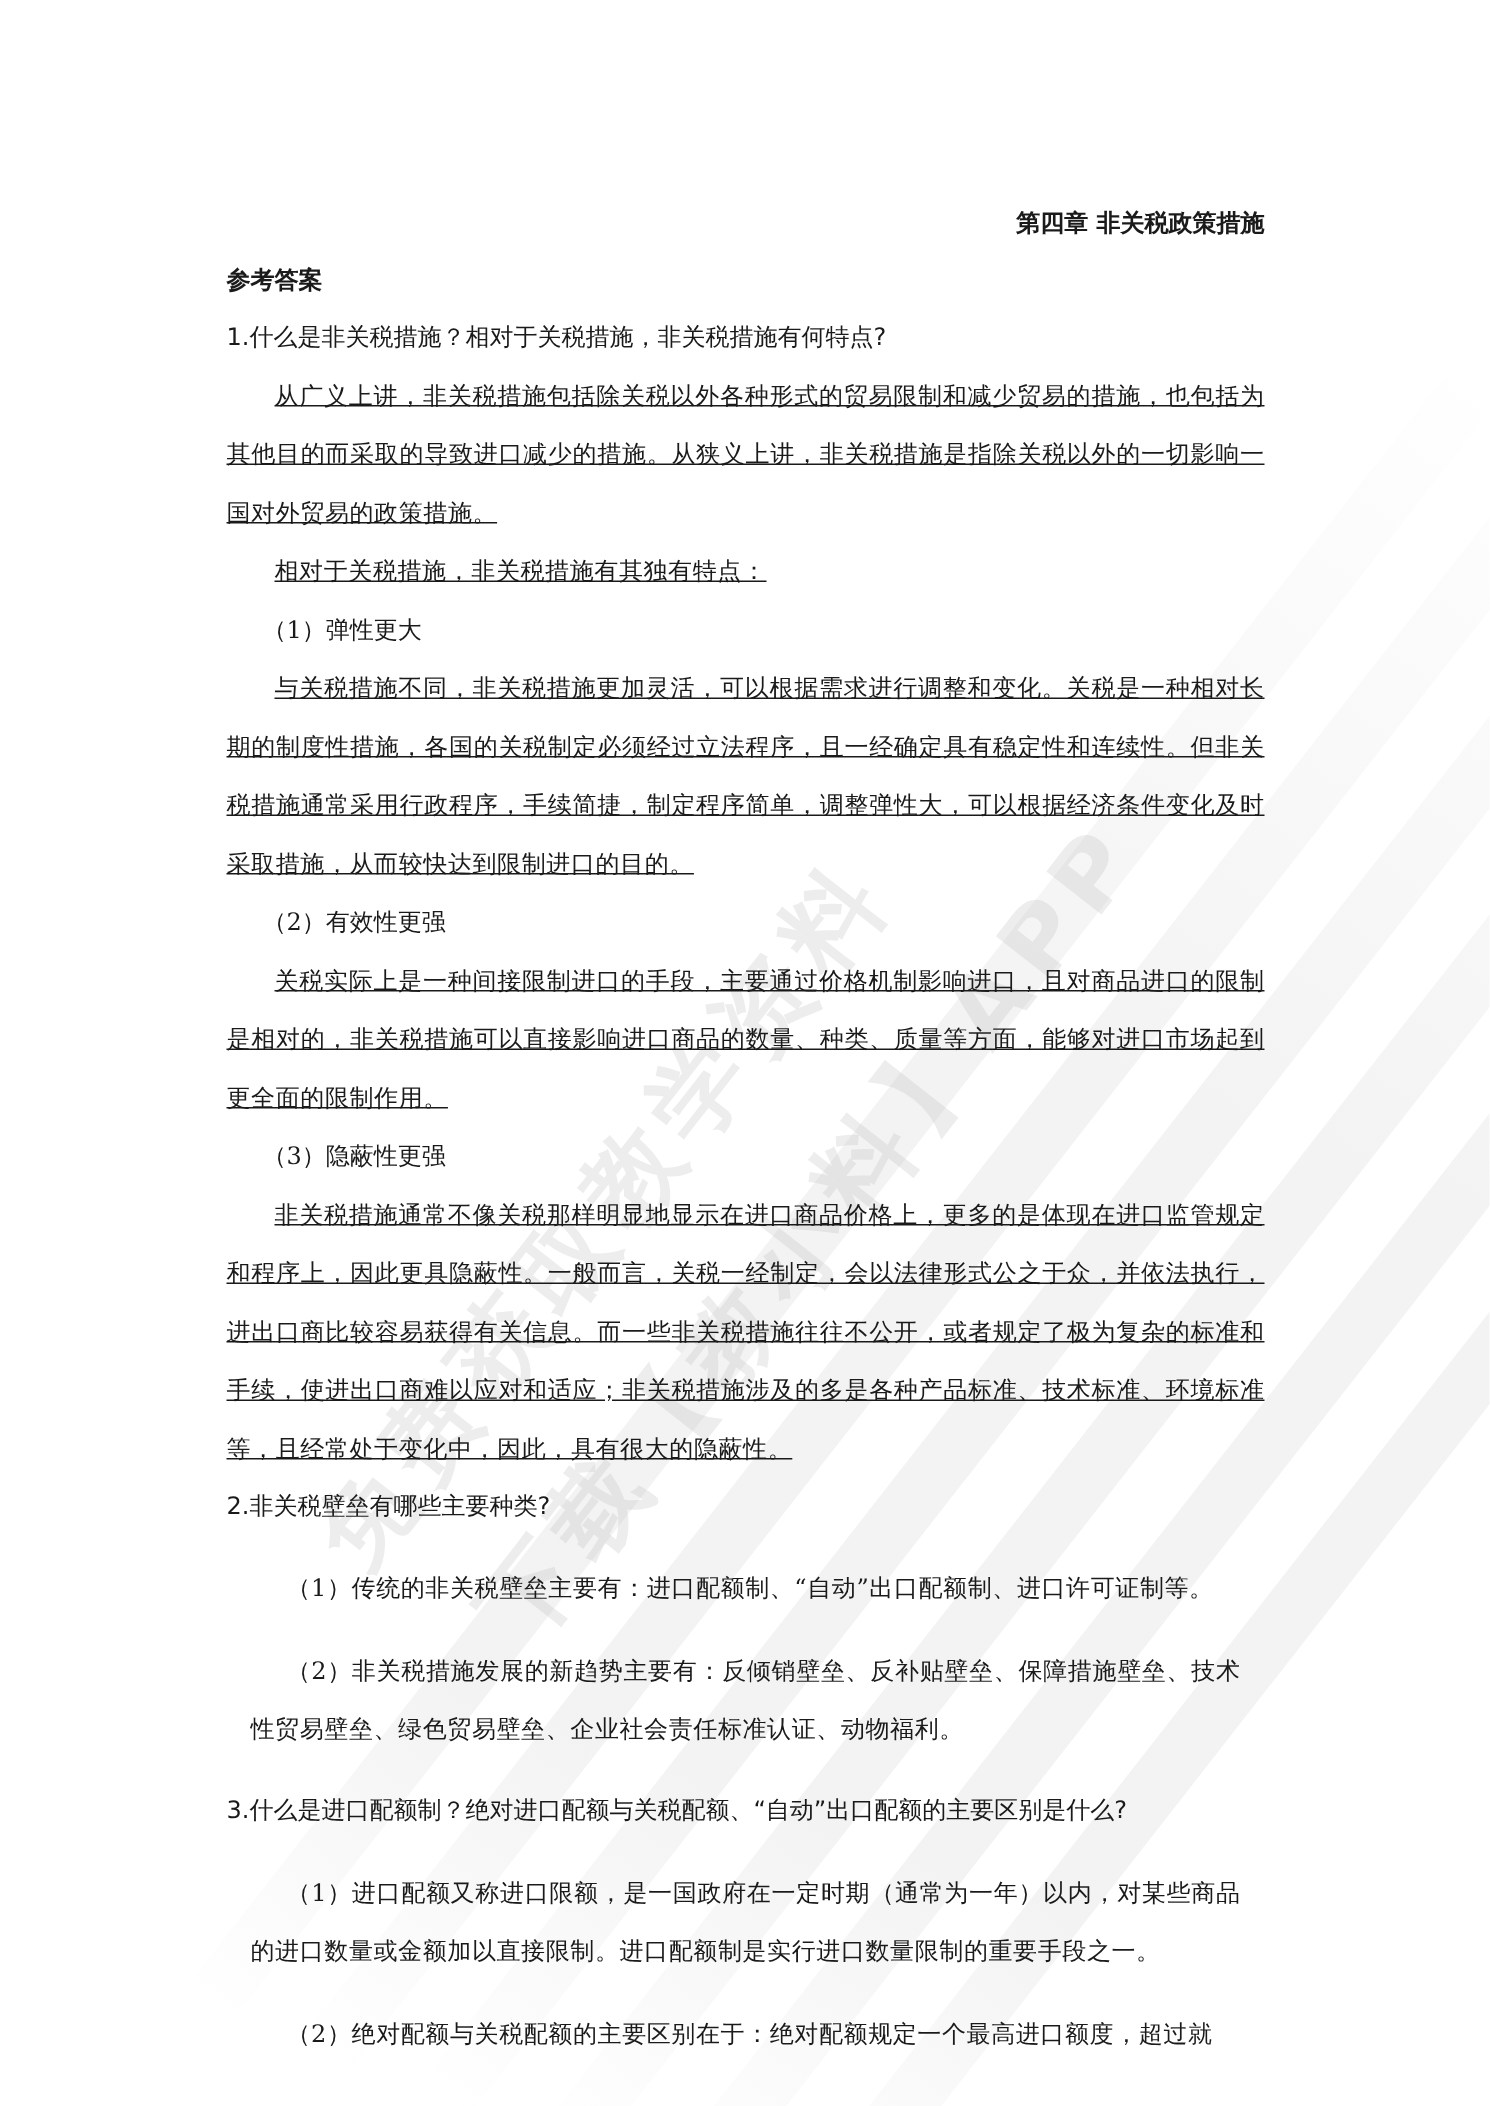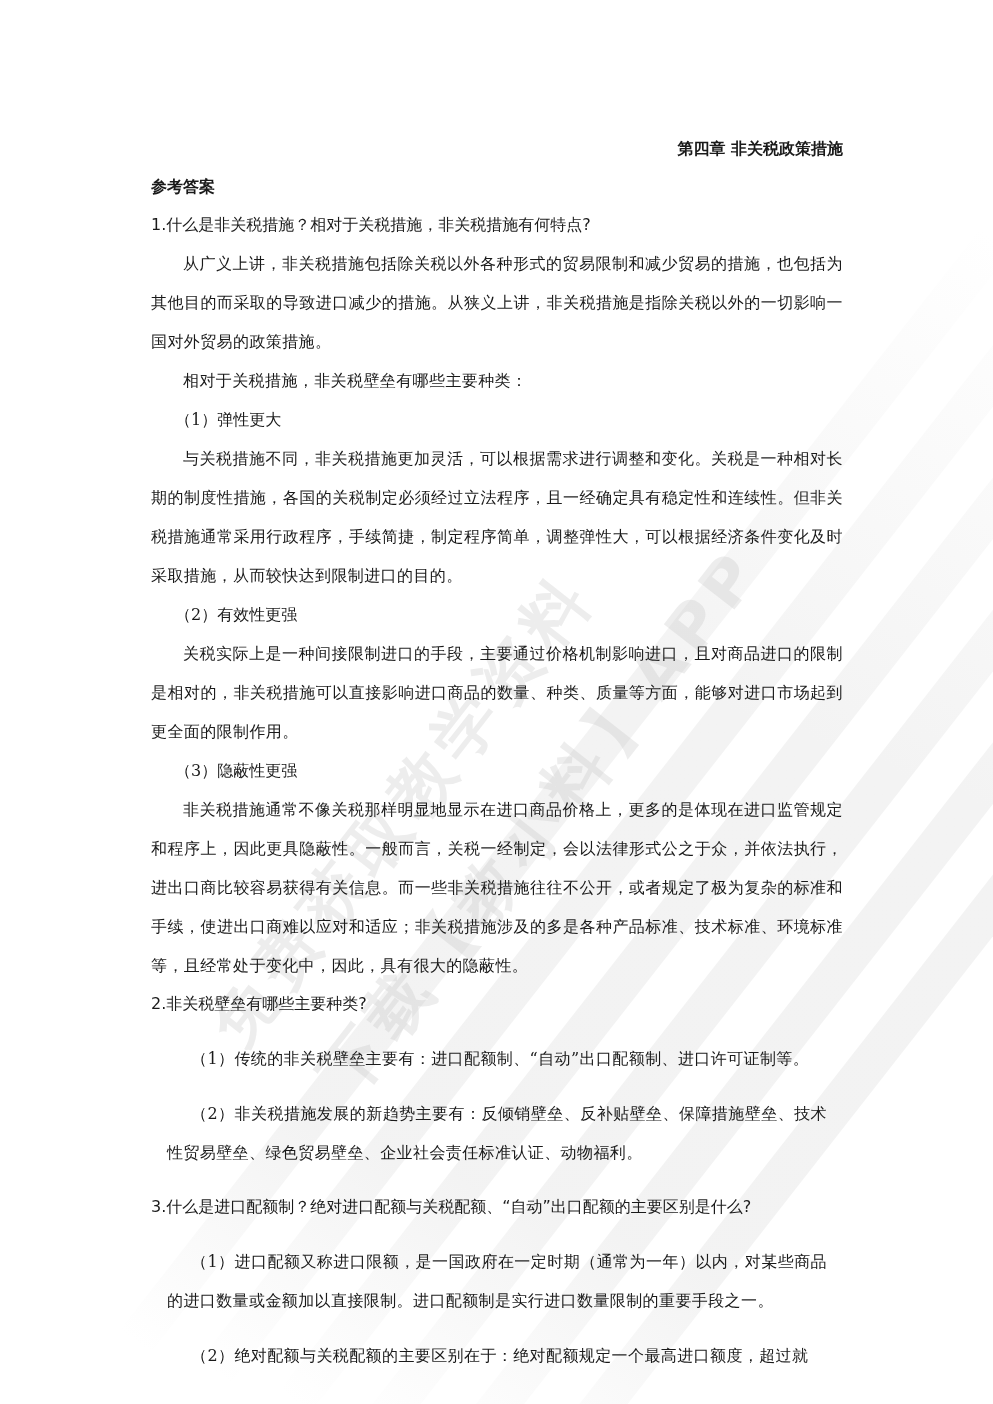--- a/index.html
+++ b/index.html
@@ -77,20 +77,21 @@
       margin: 0;
       white-space: nowrap;
     }
     .para {
       font-size: 16px;
       line-height: 39px;
       text-indent: 32px;
       text-align: justify;
       margin: 0;
       letter-spacing: 0.4px;
+      text-decoration: underline;
     }
     .subhead {
       font-size: 16px;
       line-height: 39px;
       text-indent: 24px;
       margin: 0;
     }
     .item {
       font-size: 16px;
       line-height: 39px;
@@ -114,21 +115,21 @@
   <div class="wm-text" style="left:300px; top:1060px;">下载【教小料】APP</div>
 </div>
 
 <div class="page">
   <div class="chapter-title">第四章  非关税政策措施</div>
   <div class="section-label">参考答案</div>
 
   <div>
     <div class="question">1.什么是非关税措施？相对于关税措施，非关税措施有何特点?</div>
     <p class="para">从广义上讲，非关税措施包括除关税以外各种形式的贸易限制和减少贸易的措施，也包括为其他目的而采取的导致进口减少的措施。从狭义上讲，非关税措施是指除关税以外的一切影响一国对外贸易的政策措施。</p>
-    <p class="para">相对于关税措施，非关税壁垒有哪些主要种类：</p>
+    <p class="para">相对于关税措施，非关税措施有其独有特点：</p>
     <p class="subhead">（1）弹性更大</p>
     <p class="para">与关税措施不同，非关税措施更加灵活，可以根据需求进行调整和变化。关税是一种相对长期的制度性措施，各国的关税制定必须经过立法程序，且一经确定具有稳定性和连续性。但非关税措施通常采用行政程序，手续简捷，制定程序简单，调整弹性大，可以根据经济条件变化及时采取措施，从而较快达到限制进口的目的。</p>
     <p class="subhead">（2）有效性更强</p>
     <p class="para">关税实际上是一种间接限制进口的手段，主要通过价格机制影响进口，且对商品进口的限制是相对的，非关税措施可以直接影响进口商品的数量、种类、质量等方面，能够对进口市场起到更全面的限制作用。</p>
     <p class="subhead">（3）隐蔽性更强</p>
     <p class="para">非关税措施通常不像关税那样明显地显示在进口商品价格上，更多的是体现在进口监管规定和程序上，因此更具隐蔽性。一般而言，关税一经制定，会以法律形式公之于众，并依法执行，进出口商比较容易获得有关信息。而一些非关税措施往往不公开，或者规定了极为复杂的标准和手续，使进出口商难以应对和适应；非关税措施涉及的多是各种产品标准、技术标准、环境标准等，且经常处于变化中，因此，具有很大的隐蔽性。</p>
   </div>
 
   <div>
     <div class="question">2.非关税壁垒有哪些主要种类?</div>

